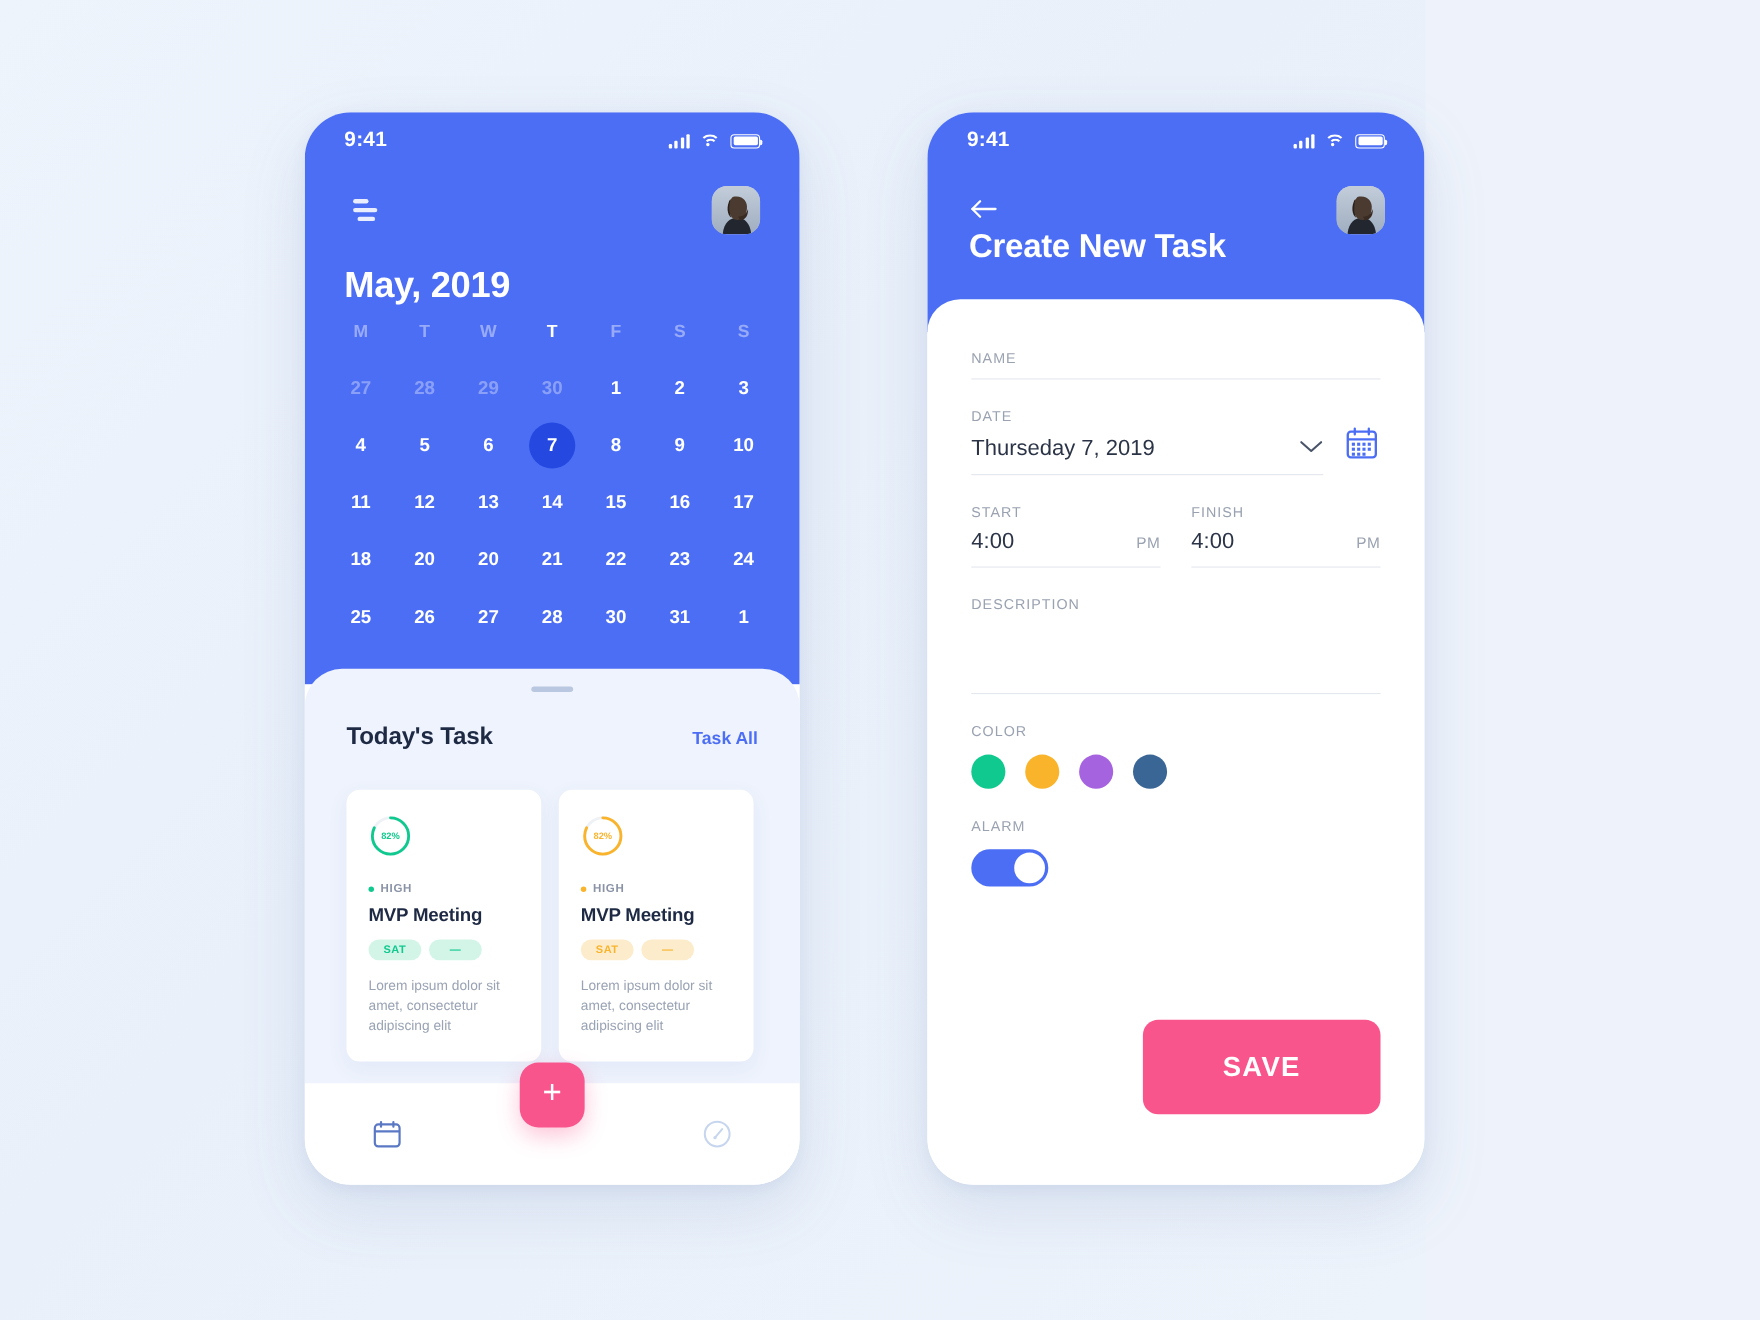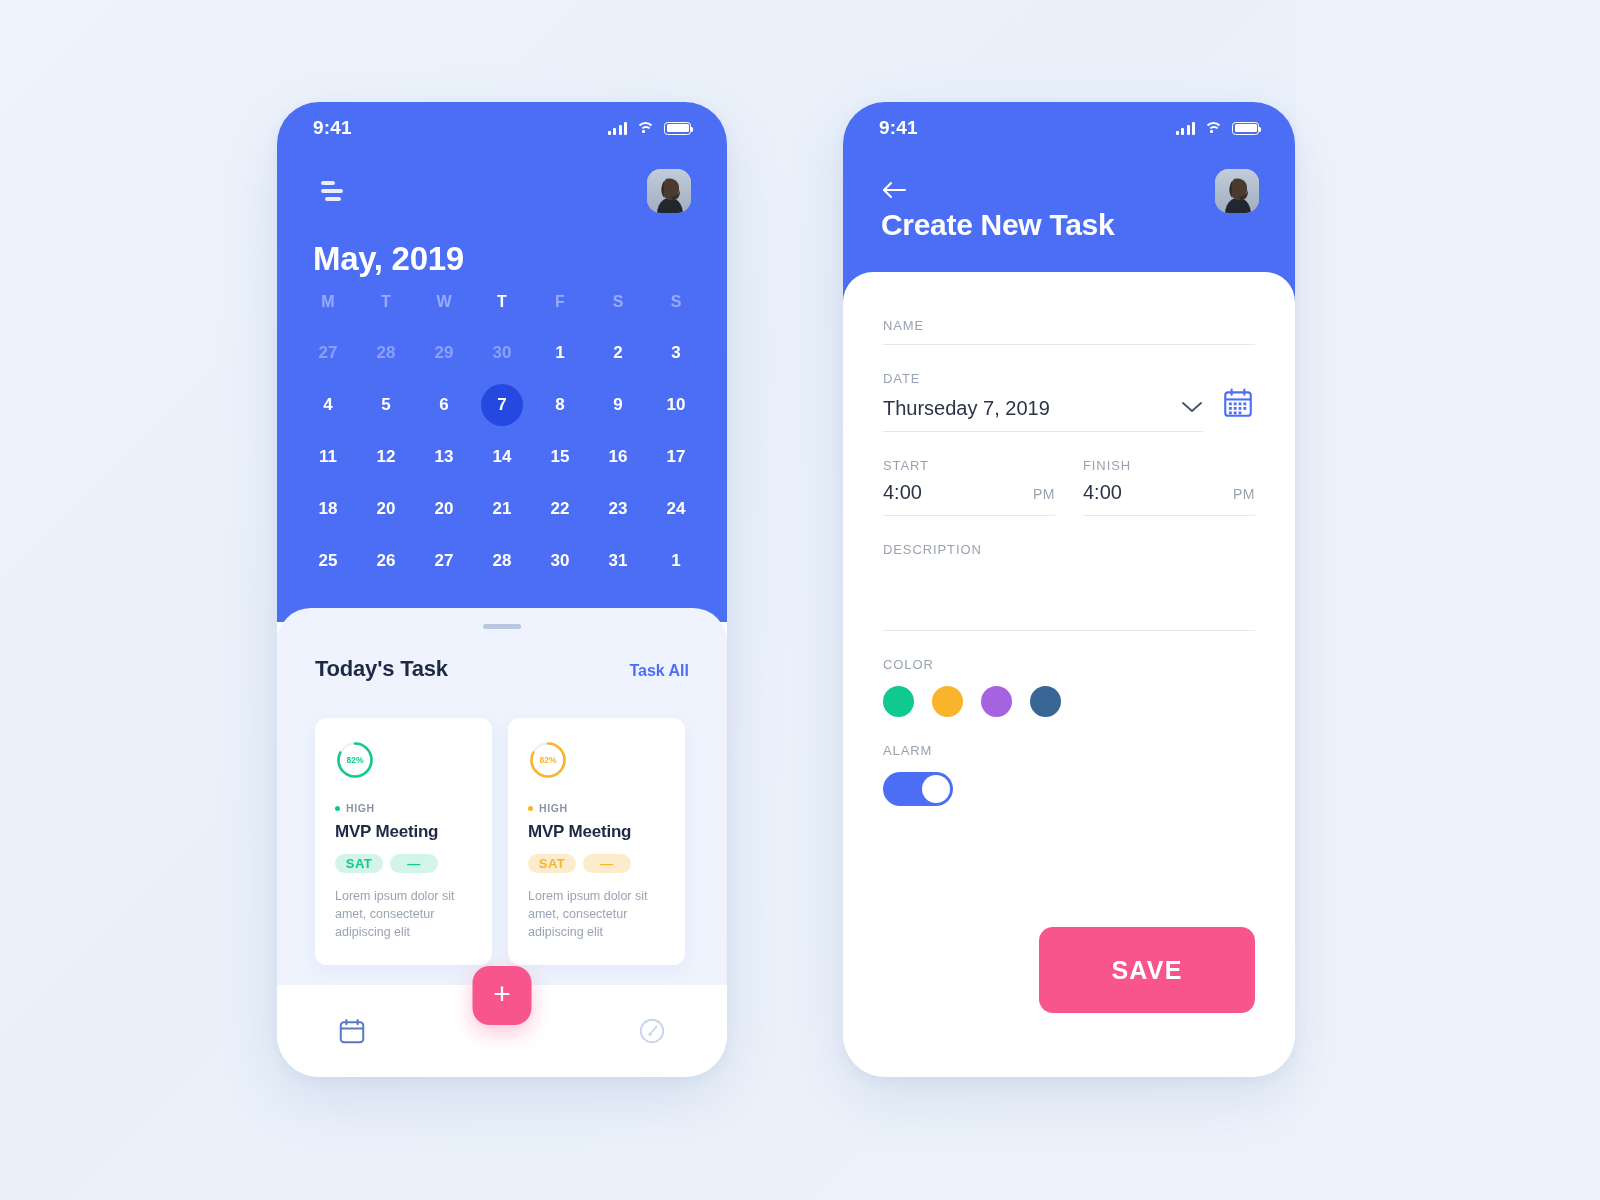--- a/index.html
+++ b/index.html
@@ -143,21 +143,21 @@
     font-size: 8.5px; font-weight: bold;
   }
   .prio { display:flex; align-items:center; gap:6px; margin-top: 22px; }
   .prio .dot { width: 5px; height: 5px; border-radius:50%; }
   .prio .txt { font-size: 10.5px; font-weight: bold; color:#8a93a6; letter-spacing: 0.6px; }
   .card-title { font-size: 17px; font-weight: bold; color:#1e2a44; margin-top: 8px; letter-spacing:-0.2px; }
   .chips { display:flex; gap: 7px; margin-top: 12px; }
   .chip {
     height: 19px; min-width: 30px; padding: 0 9px; border-radius: 10px;
     display:flex; align-items:center; justify-content:center;
-    font-size: 13px; font-weight: bold; letter-spacing: 0.5px;
+    font-size: 10px; font-weight: bold; letter-spacing: 0.5px;
   }
   .card-desc { margin-top: 14px; font-size: 12.5px; line-height: 1.45; color:#9aa3b4; }
 
   
   #bottomnav {
     position:absolute; left:0; right:0; bottom:0; height: 92px; background:#fff;
     display:flex; align-items:center; justify-content: space-around;
   }
   .nav-item { width: 56px; height: 56px; display:flex; align-items:center; justify-content:center; cursor:pointer;}
   #fab {

